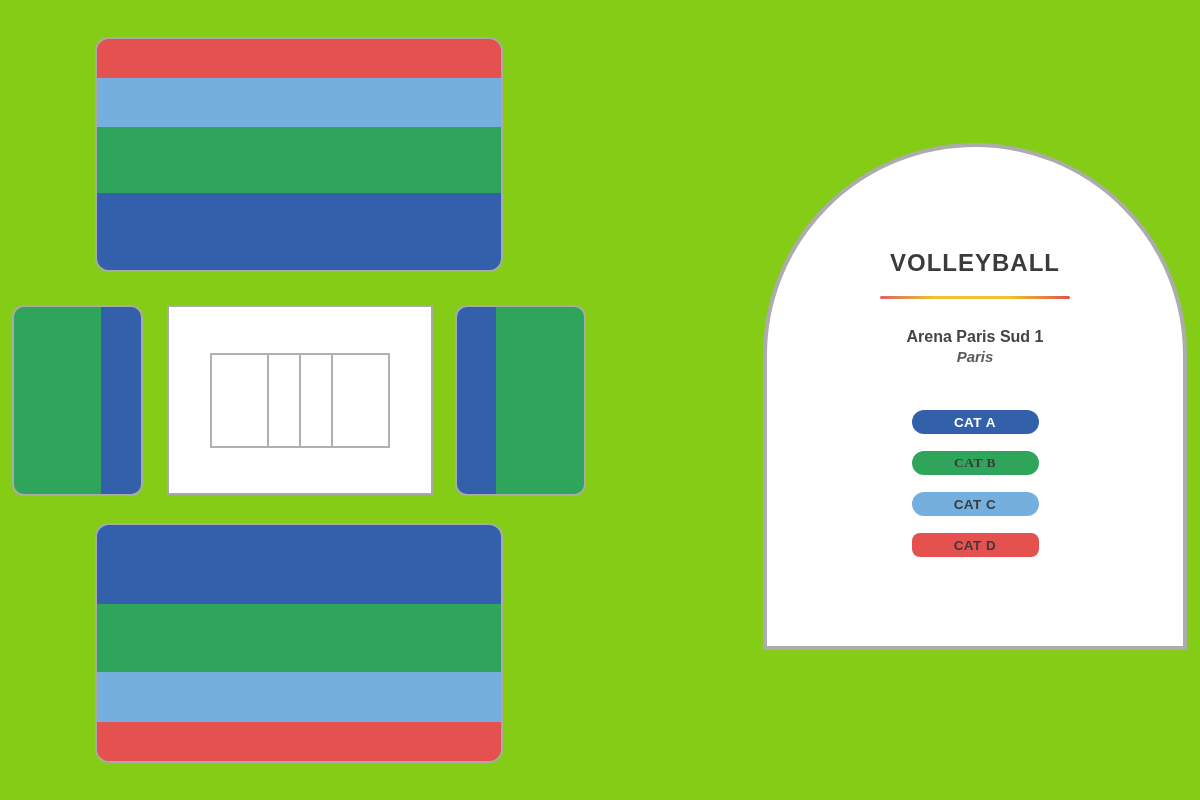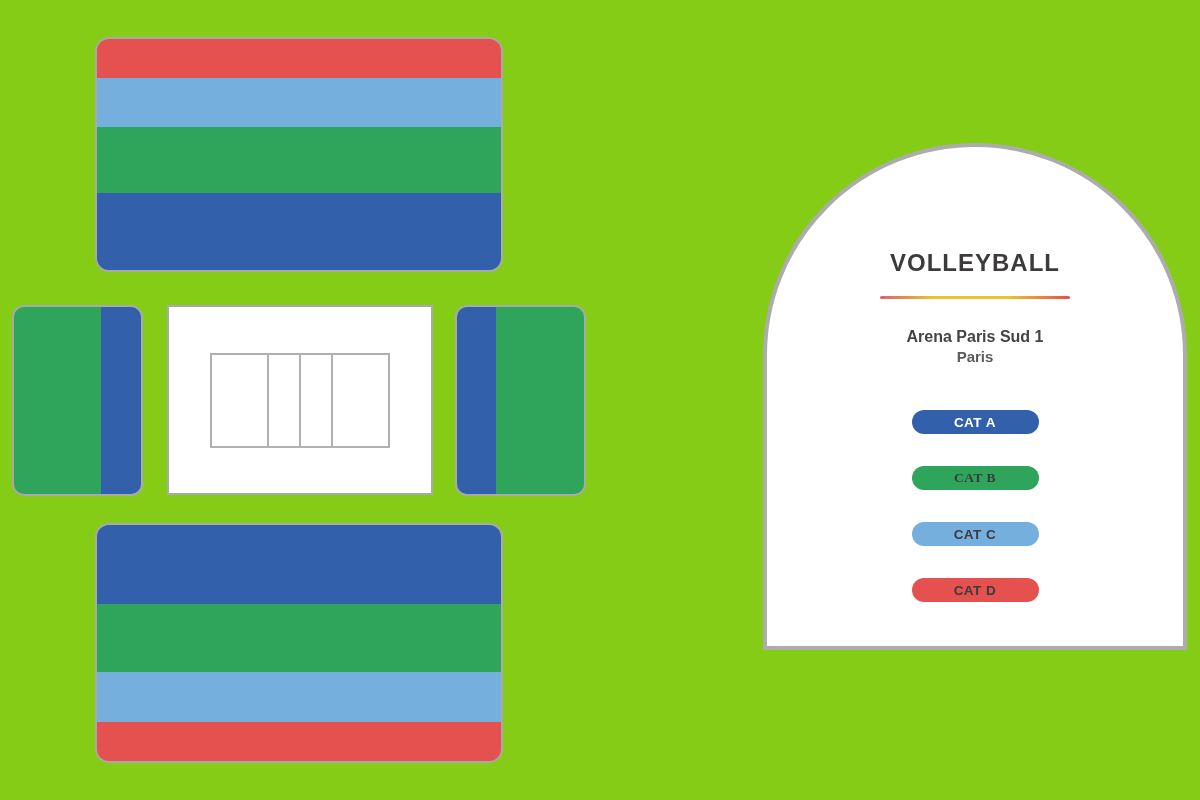--- a/index.html
+++ b/index.html
@@ -49,24 +49,24 @@
     text-align: center; font-size: 24px; font-weight: bold;
     letter-spacing: 1px; color: #3D3A3C;
   }
   .legend-divider {
     position: absolute; top: 149px; left: 50%; transform: translateX(-50%);
     width: 190px; height: 3px; border-radius: 2px;
   }
   .venue { position: absolute; top: 172px; left: 0; right: 0; text-align: center; font-weight: bold; margin-top: 8px; }
   .venue-line1 { font-size: 16px; line-height: 20px; color: #474243; }
   .venue-line2 { font-size: 16px; line-height: 20px; color: #635F5F; }
-  .venue-line3 { font-size: 15px; line-height: 20px; color: #5E5A5A; }
+  .venue-line3 { font-size: 15px; line-height: 20px; color: #5E5A5A; font-style: italic; }
   .badges {
     position: absolute; top: 263px; left: 0; right: 0;
-    display: flex; flex-direction: column; align-items: center; gap: 32px;
+    display: flex; flex-direction: column; align-items: center; gap: 17px;
   }
   .badge {
     width: 127px; height: 24px; border-radius: 12px;
     display: flex; align-items: center; justify-content: center;
     font-size: 13.5px; font-weight: bold; letter-spacing: 0.5px;
     border: none; cursor: pointer; font-family: inherit;
   }
 </style>
 </head>
 <body>
@@ -109,17 +109,17 @@
     <div class="legend-title">VOLLEYBALL</div>
     <div class="legend-divider" id="legend-divider" style="background: linear-gradient(90deg, rgb(224, 96, 107) 0%, rgb(237, 194, 46) 28%, rgb(237, 194, 46) 68%, rgb(232, 78, 75) 100%);"></div>
     <div class="venue">
       <div class="venue-line1">Arena Paris Sud 1</div>
       <div class="venue-line3">Paris</div>
     </div>
     <div class="badges">
       <button class="badge" style="background: rgb(51, 96, 171); color: rgb(255, 255, 255);">CAT A</button>
       <button class="badge" style="background: rgb(46, 165, 91); color: rgb(61, 58, 60); font-family: Liberation Serif, serif;">CAT B</button>
       <button class="badge" style="background: rgb(116, 175, 221); color: rgb(61, 58, 60);">CAT C</button>
-      <button class="badge" style="background: rgb(229, 81, 79); color: rgb(61, 58, 60);">CAT D</button>
+      <button class="badge" style="background: rgb(229, 81, 79); color: rgb(61, 58, 60); border-radius: 8px;">CAT D</button>
     </div>
   </div>
 
 </div>
 
 </body></html>

